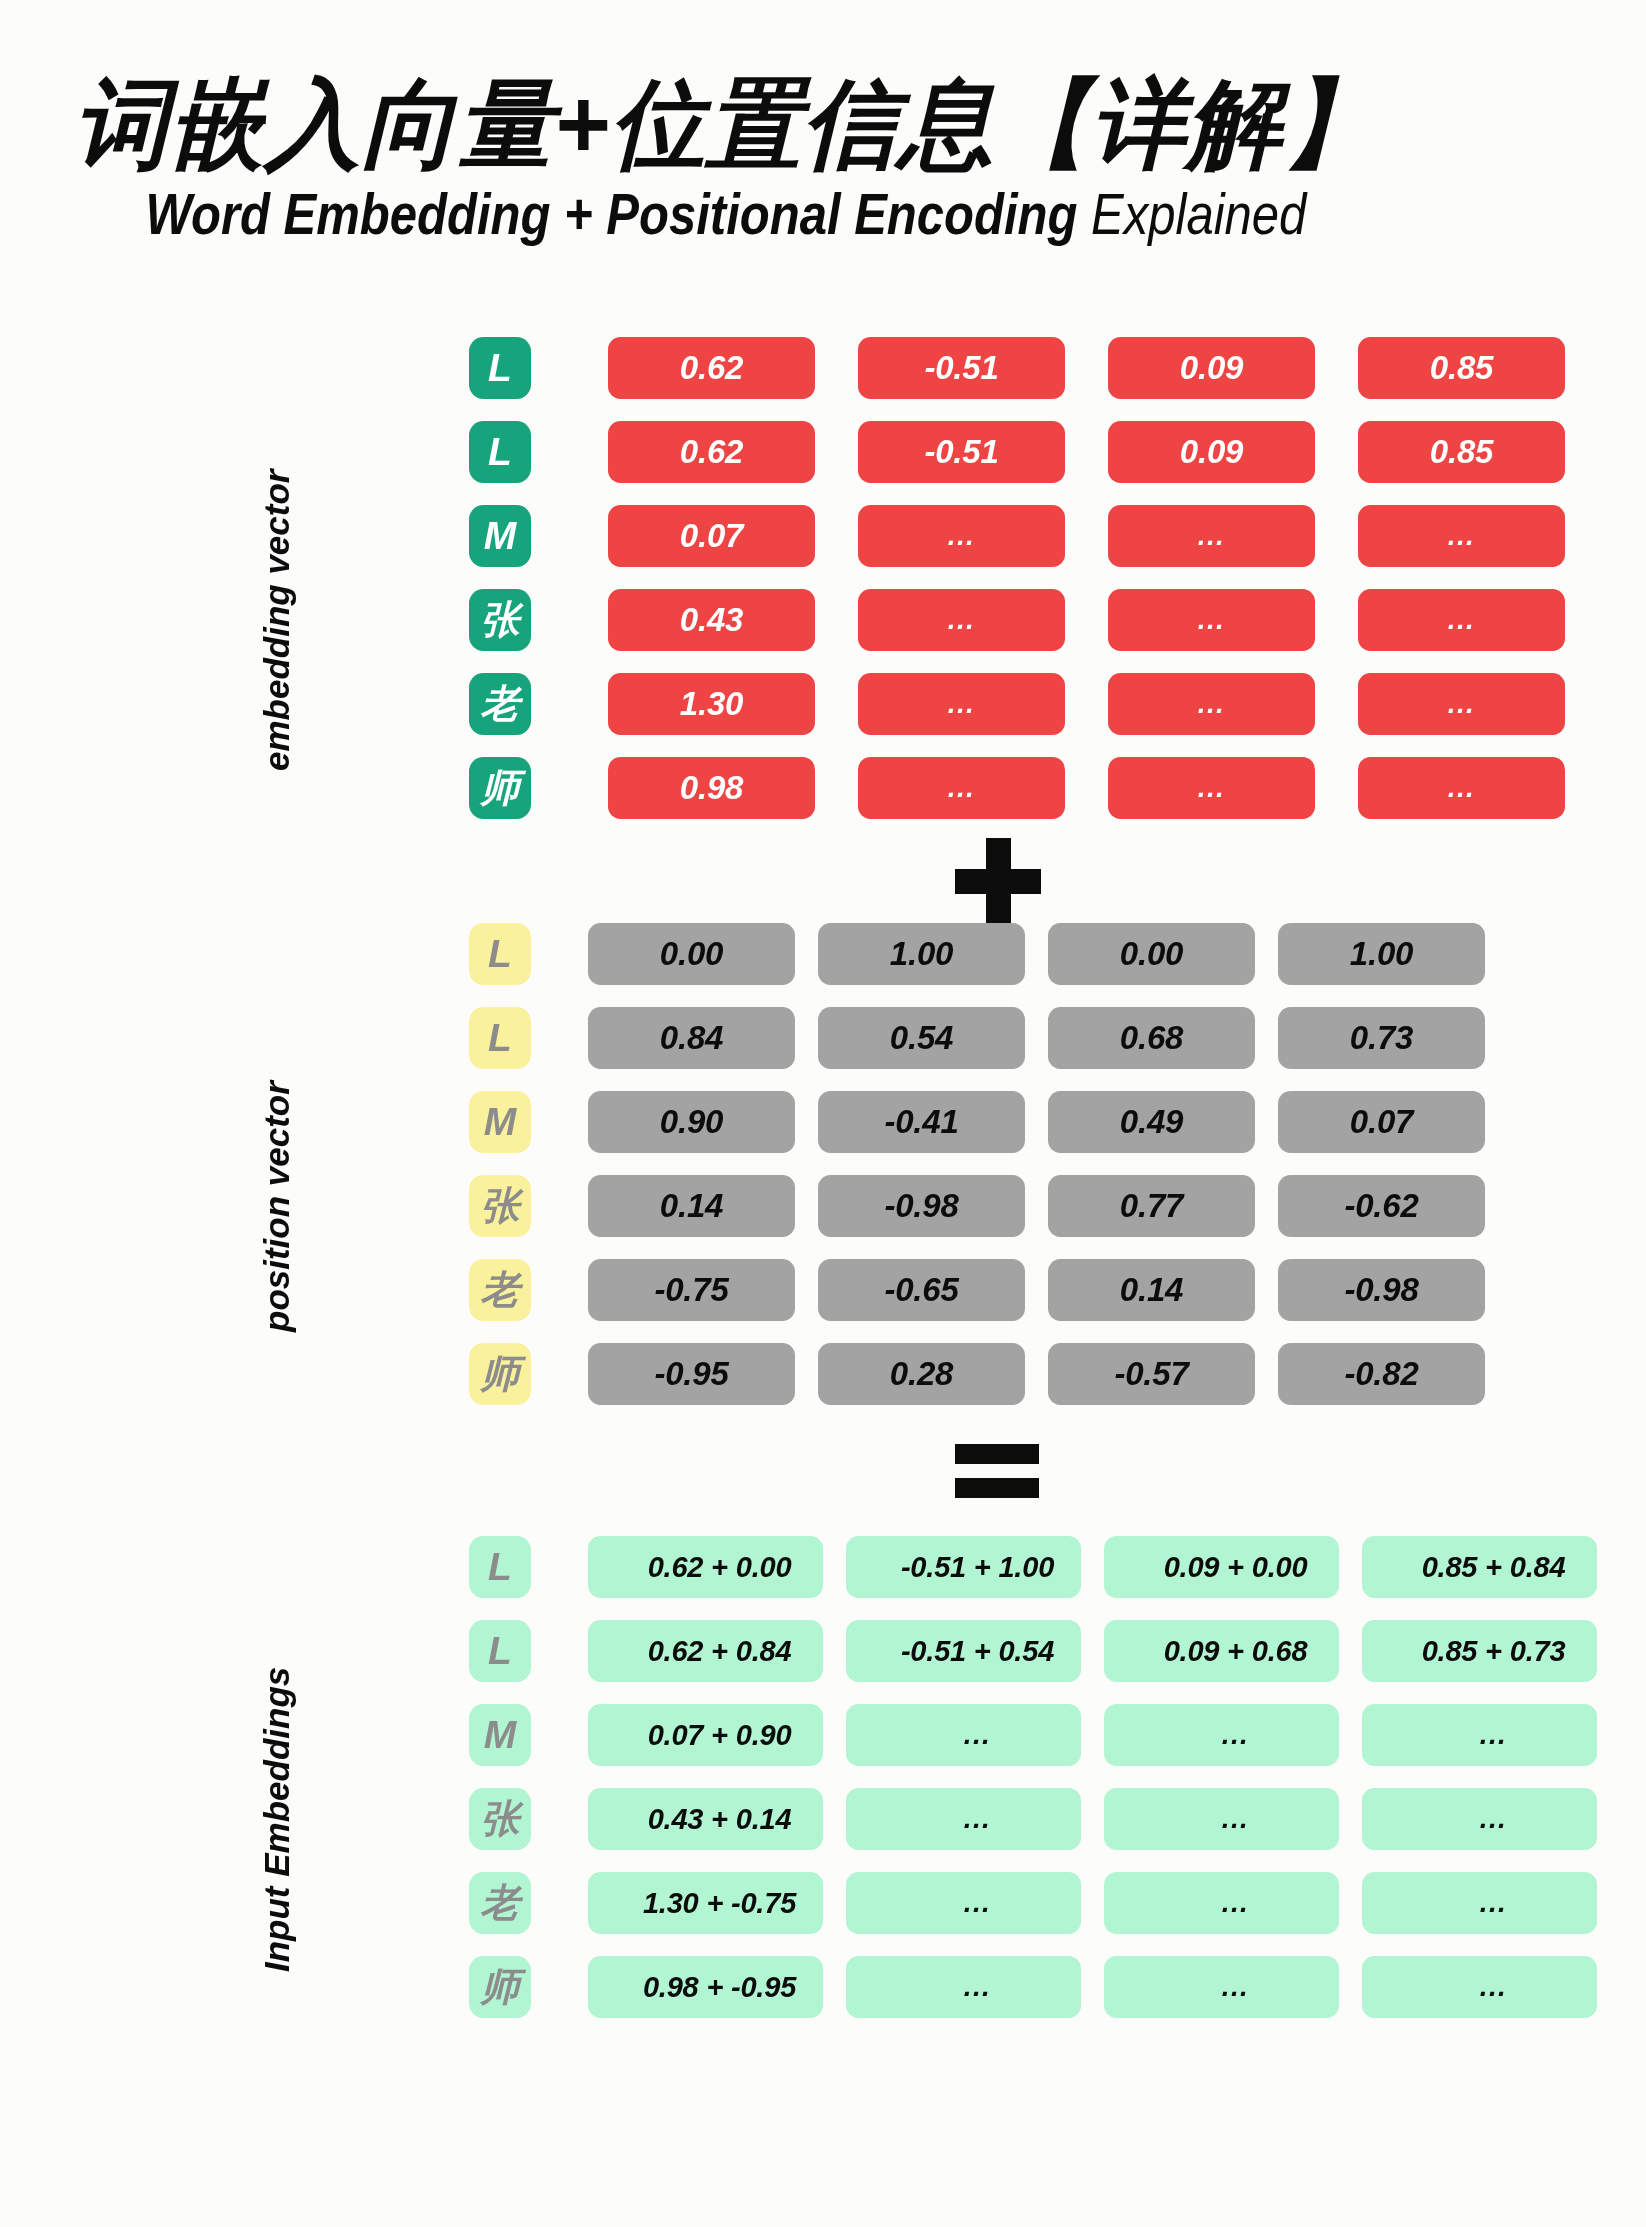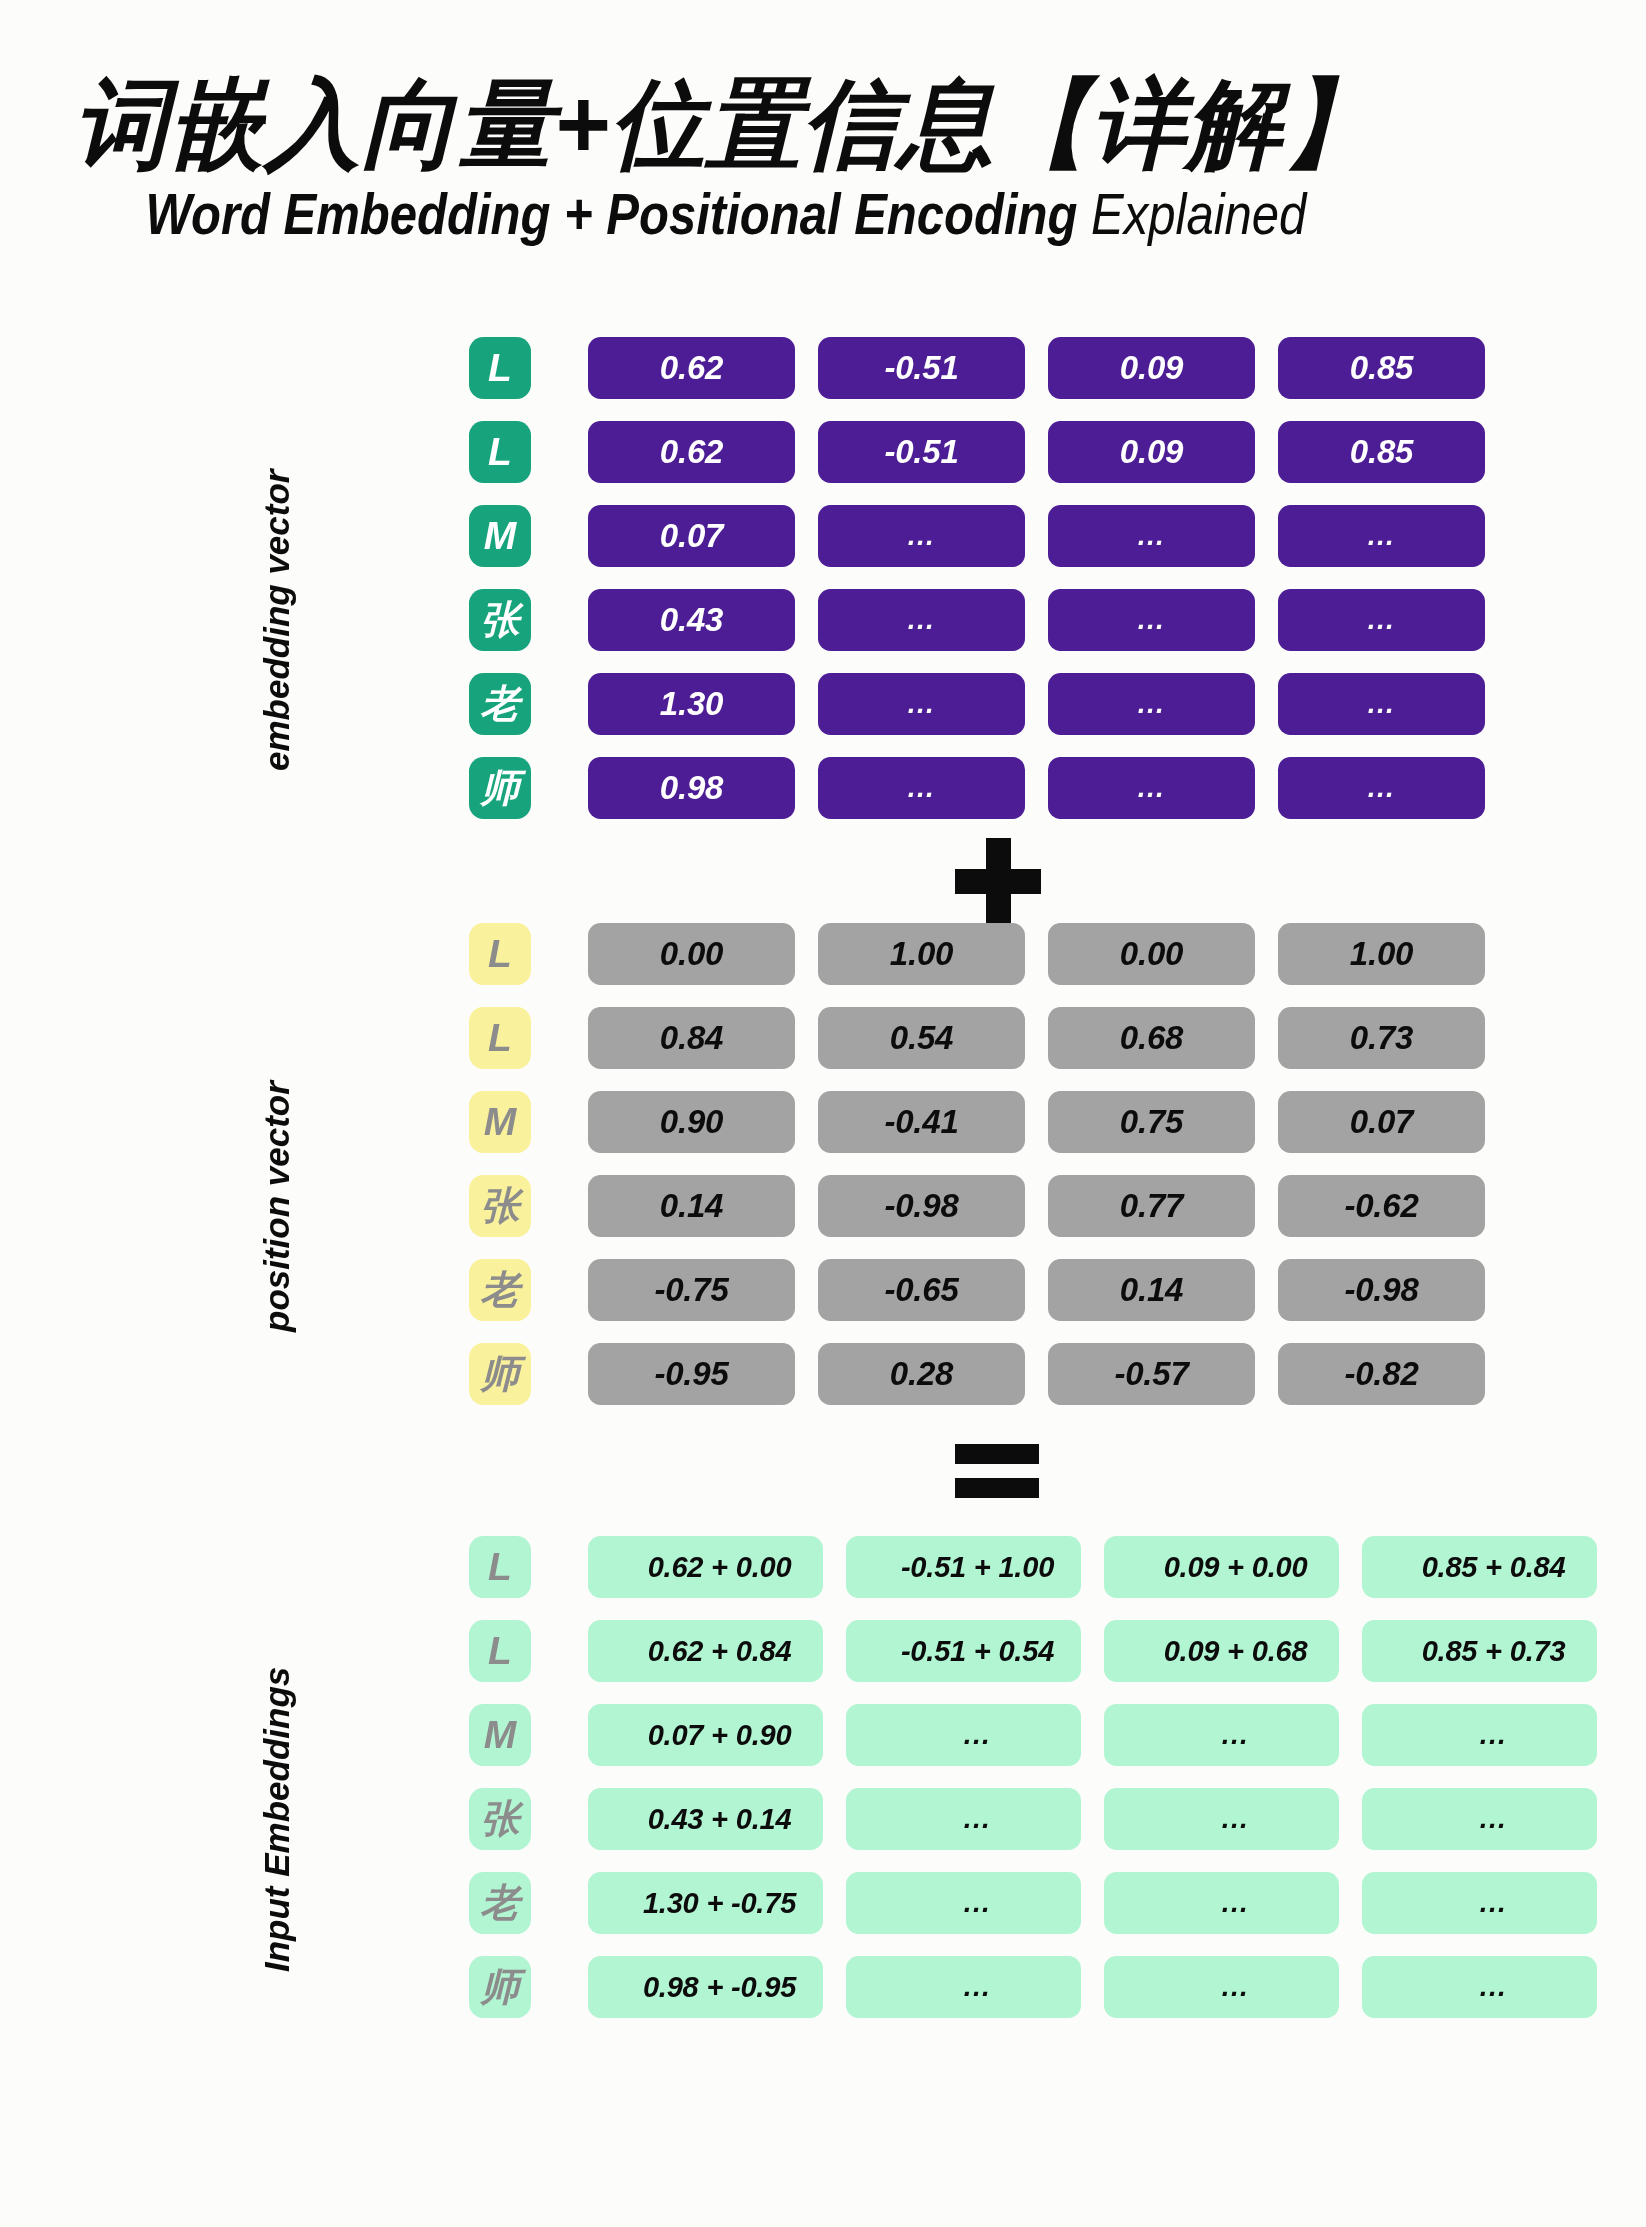--- a/index.html
+++ b/index.html
@@ -92,21 +92,21 @@
     font-style:italic;
     flex:0 0 auto;
     margin-right:23px;
     letter-spacing:-0.2px;
   }
   .cell:last-child{margin-right:0;text-align:right;}
   .cell.dots{font-size:28px;letter-spacing:1.4px;}
 
   
   #section-embedding .tag{background:#17A47C;color:#FFFFFF;}
-  #section-embedding .cell{background:#4c1d95;color:#FFFFFF;}
+  #section-embedding .cell{background:#ef4444;color:#FFFFFF;margin-left:20px;}
 
   
   #section-position .tag{background:#FAF19D;color:#8C8C8C;}
   #section-position .cell{background:#a3a3a3;color:#0C0C0C;}
 
   
   #section-input .tag{background:#B2F5D2;color:#8C8C8C;}
   #section-input .cell{background:#B2F5D2;color:#0C0C0C;font-size:29px;padding-left:28px;}
   #section-input .cell.dots{font-size:28px;}
 
@@ -200,21 +200,21 @@
         <div class="tag">L</div>
         <div class="cell">0.84</div>
         <div class="cell">0.54</div>
         <div class="cell">0.68</div>
         <div class="cell">0.73</div>
       </div>
       <div class="row">
         <div class="tag">M</div>
         <div class="cell">0.90</div>
         <div class="cell">-0.41</div>
-        <div class="cell">0.75</div>
+        <div class="cell">0.49</div>
         <div class="cell">0.07</div>
       </div>
       <div class="row">
         <div class="tag">张</div>
         <div class="cell">0.14</div>
         <div class="cell">-0.98</div>
         <div class="cell">0.77</div>
         <div class="cell">-0.62</div>
       </div>
       <div class="row">

